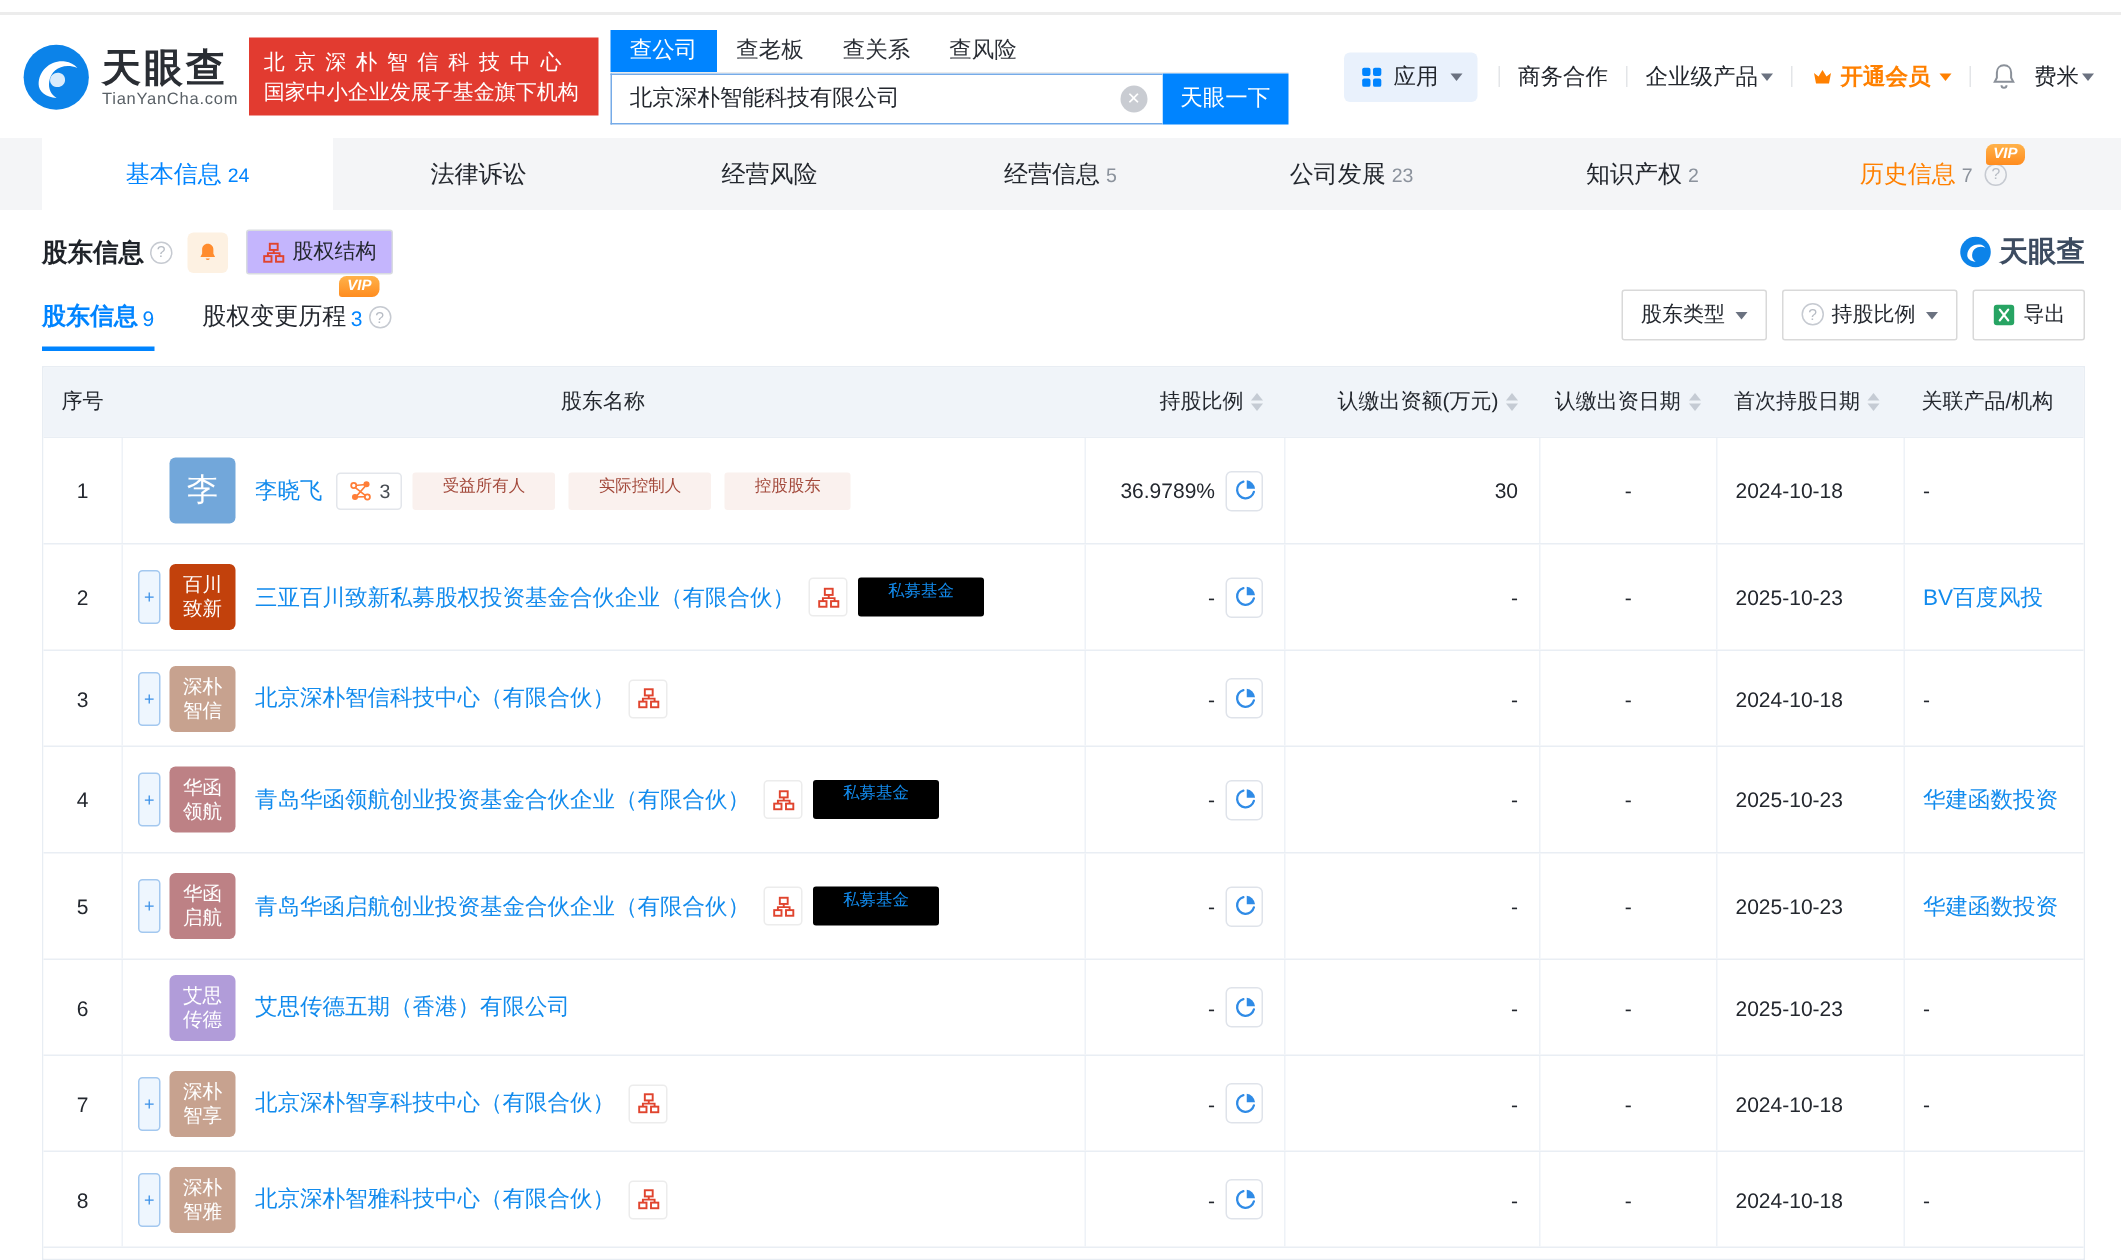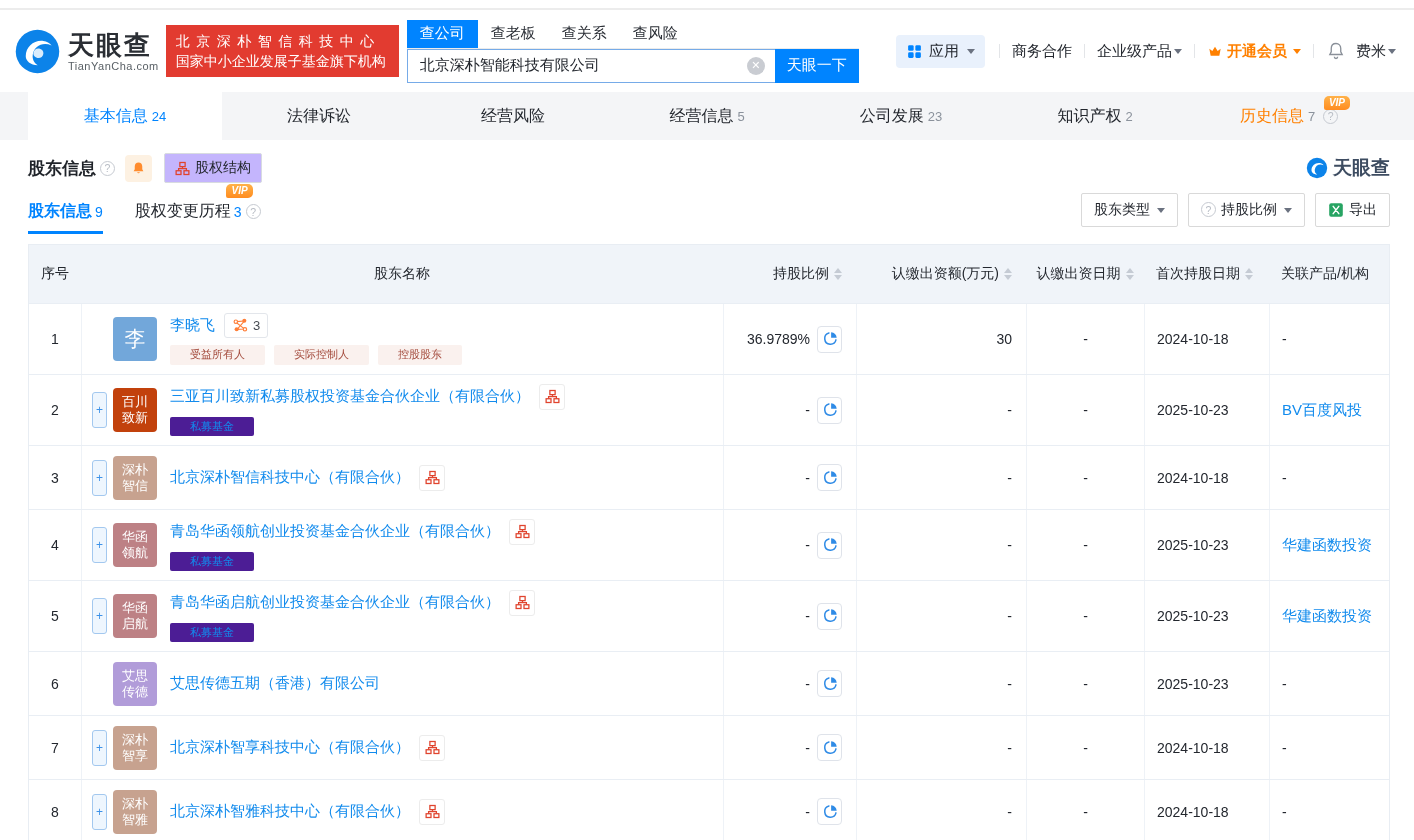--- a/index.html
+++ b/index.html
@@ -57,48 +57,48 @@
 .subtab{position:relative;display:flex;align-items:center;font-size:16px;padding:16px 0 12px;margin-right:32px;color:#23272e;cursor:pointer}
 .subtab.active>span:first-child{color:#0084ff;font-weight:700}
 .subtab.active::after{content:"";position:absolute;left:0;right:0;bottom:0;height:3px;background:#0084ff}
 .sub-count{color:#0084ff;font-size:14px;margin-left:3px}
 .subtab .vipbadge{position:absolute;top:-1px;right:8px}
 .controls{margin-left:auto;display:flex}
 .controls button{height:34px;border:1px solid #d9d9d9;background:#fff;border-radius:2px;padding:0 12px;font-size:14px;color:#23272e;display:inline-flex;align-items:center;gap:5px;margin-left:10px;cursor:pointer;font-family:inherit}
 
 .table{margin:10px 24px 0 28px;border:1px solid #e8edf3}
 .thead,.trow{display:grid;grid-template-columns:52px 642px 133px 170px 118px 125px auto}
-.thead{height:58px;background:#f0f4f9;font-size:14px}
+.thead{height:46px;background:#f0f4f9;font-size:14px}
 .th{display:flex;align-items:center}
 .trow{border-top:1px solid #e9eef4;background:#fff;height:64px}
 .trow.tall{height:71px}
 .td{display:flex;align-items:center;font-size:14px;border-left:1px solid #eef2f7}
 .td:first-child{border-left:none}
 .a-c{justify-content:center}
 .a-r{justify-content:flex-end;padding-right:14px}
 .a-l{padding-left:12px}
 .sort{display:inline-flex;flex-direction:column;gap:2px;margin-left:5px;cursor:pointer}
 .sort i{width:0;height:0;border-left:4px solid transparent;border-right:4px solid transparent}
 .sort .up{border-bottom:5px solid #c5cbd4}
 .sort .dn{border-top:5px solid #c5cbd4}
 .td-name{padding:0 10px;gap:4px;border-left:1px solid #eef2f7}
 .expander{width:15px;height:36px;border:1px solid #a3c8ef;background:#eef6fe;color:#3d92e8;border-radius:3px;display:flex;align-items:center;justify-content:center;font-size:12px;cursor:pointer;flex:none;margin-right:2px}
 .expander.ghost{visibility:hidden}
 .avatar{width:44px;height:44px;border-radius:4px;display:flex;flex-direction:column;align-items:center;justify-content:center;color:#fff;font-size:13px;line-height:16px;flex:none;margin-right:9px}
 .avatar.single{font-size:21px}
-.namestack{display:flex;flex-direction:column;gap:7px}
+.namestack{display:flex;flex-direction:row;gap:7px}
 .nameline{display:flex;align-items:center;gap:9px}
 .name-link{font-size:15px;color:#128bed;text-decoration:none;cursor:pointer}
 .relbox{border:1px solid #e3e6eb;border-radius:3px;padding:3px 7px;display:inline-flex;align-items:center;gap:4px;cursor:pointer}
 .relbox i{font-size:13px;color:#464b52}
 .orgbox{width:26px;height:26px;border:1px solid #ececec;border-radius:3px;display:inline-flex;align-items:center;justify-content:center;cursor:pointer}
 .tagline{display:flex;gap:9px}
 .tag{font-size:11px;padding:3px 20px;border-radius:2px;line-height:1.2}
 .tag.red{color:#a34a3c;background:#faf1ee}
-.tag.blue{color:#128bed;background:#4c1d95}
+.tag.blue{color:#128bed;background:#000000}
 .td-ratio{gap:7px}
 .piebox{width:25px;height:27px;border:1px solid #dfe3ea;border-radius:4px;display:inline-flex;align-items:center;justify-content:center;cursor:pointer;background:#fff}
 .tfoot-sliver{height:8px;border-top:1px solid #e9eef4;background:#fff}
 </style>
 </head>
 <body>
 
 <div class="topline"></div>
 
 <header class="topbar">

